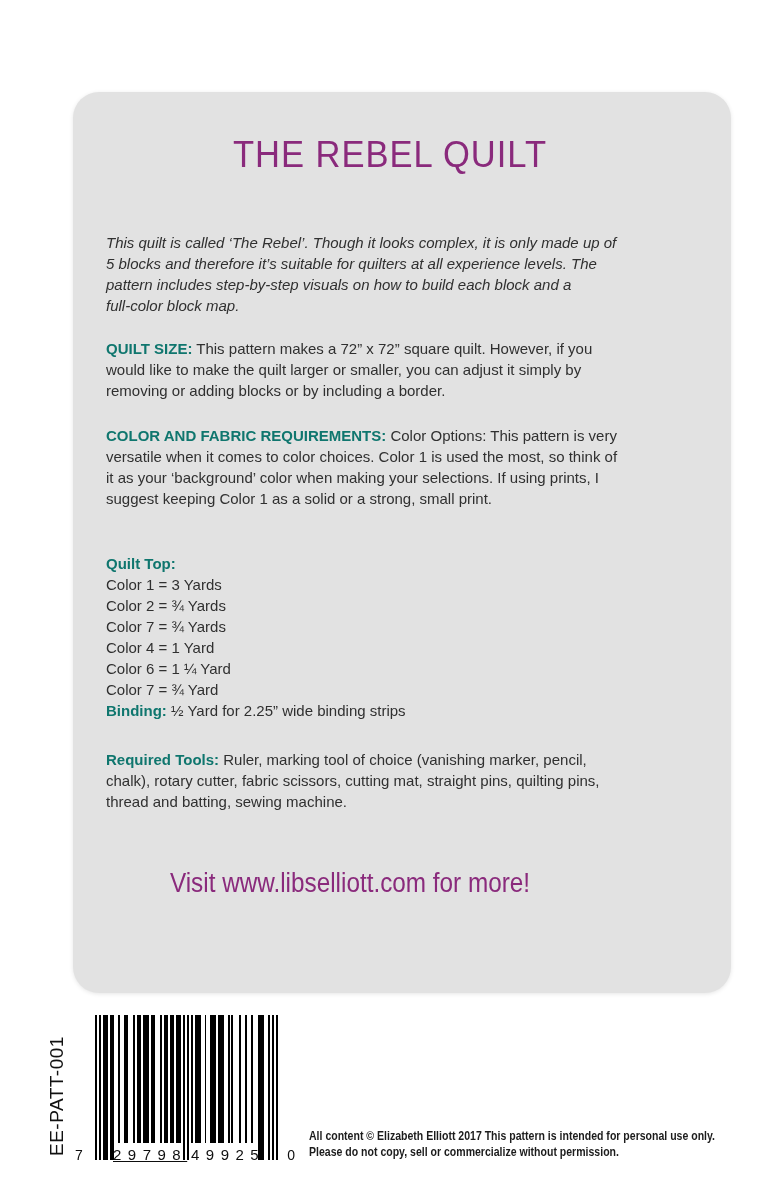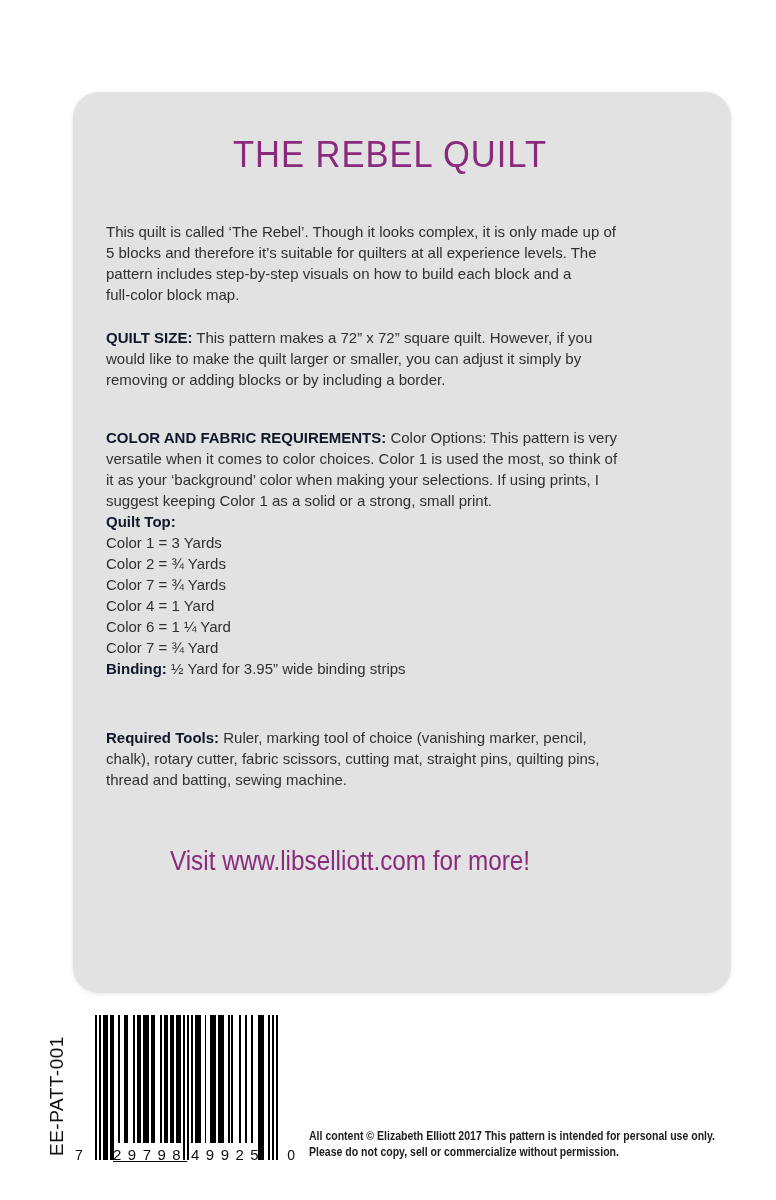--- a/index.html
+++ b/index.html
@@ -15,27 +15,27 @@
   .title {
     font-size:36px; font-weight:400; line-height:44px; letter-spacing:1px;
     color:var(--accent,#8a2a7c); text-align:center;
     transform:scaleX(0.96); position:relative; left:-12px;
     white-space:nowrap;
   }
   .para {
     font-size:15px; line-height:21px; color:var(--text,#303030);
     white-space:pre-line;
   }
-  .para b, .mat-line b { font-weight:700; color:#0f172a; }
-  .intro        { margin-top:44px; }
+  .para b, .mat-line b { font-weight:700; color:#0f766e; }
+  .intro        { margin-top:55px;font-style:italic; }
   .quilt-size   { margin-top:22px; }
-  .color-fabric { margin-top:37px; }
-  .materials    { }
+  .color-fabric { margin-top:24px; }
+  .materials    { margin-top:44px; }
   .mat-line     { font-size:15px; line-height:21px; color:var(--text,#303030); }
-  .tools        { margin-top:48px; }
+  .tools        { margin-top:28px; }
   .visit {
     margin-top:53px; font-size:27px; line-height:36px;
     color:var(--accent,#8a2a7c); text-align:center;
     transform:scaleX(0.9); position:relative; left:-52px;
     white-space:nowrap;
   }
 
   .ee-code {
     position:absolute; left:2px; top:1090px; width:110px; height:22px;
     transform:rotate(-90deg); transform-origin:center;
@@ -78,21 +78,21 @@
 suggest keeping Color 1 as a solid or a strong, small print.</span></p>
 
   <div class="materials">
     <div class="mat-line"><b>Quilt Top:</b></div>
     <div class="mat-line">Color 1 = 3 Yards</div>
     <div class="mat-line">Color 2 = ¾ Yards</div>
     <div class="mat-line">Color 7 = ¾ Yards</div>
     <div class="mat-line">Color 4 = 1 Yard</div>
     <div class="mat-line">Color 6 = 1 ¼ Yard</div>
     <div class="mat-line">Color 7 = ¾ Yard</div>
-    <div class="mat-line"><b>Binding:</b><span> ½ Yard for 3.95” wide binding strips</span></div>
+    <div class="mat-line"><b>Binding:</b><span> ½ Yard for 2.25” wide binding strips</span></div>
   </div>
 
   <p class="para tools"><b>Required Tools:</b><span> Ruler, marking tool of choice (vanishing marker, pencil,
 chalk), rotary cutter, fabric scissors, cutting mat, straight pins, quilting pins,
 thread and batting, sewing machine.</span></p>
 
   <div class="visit">Visit www.libselliott.com for more!</div>
 </div>
 
 <div class="ee-code">EE-PATT-001</div>

